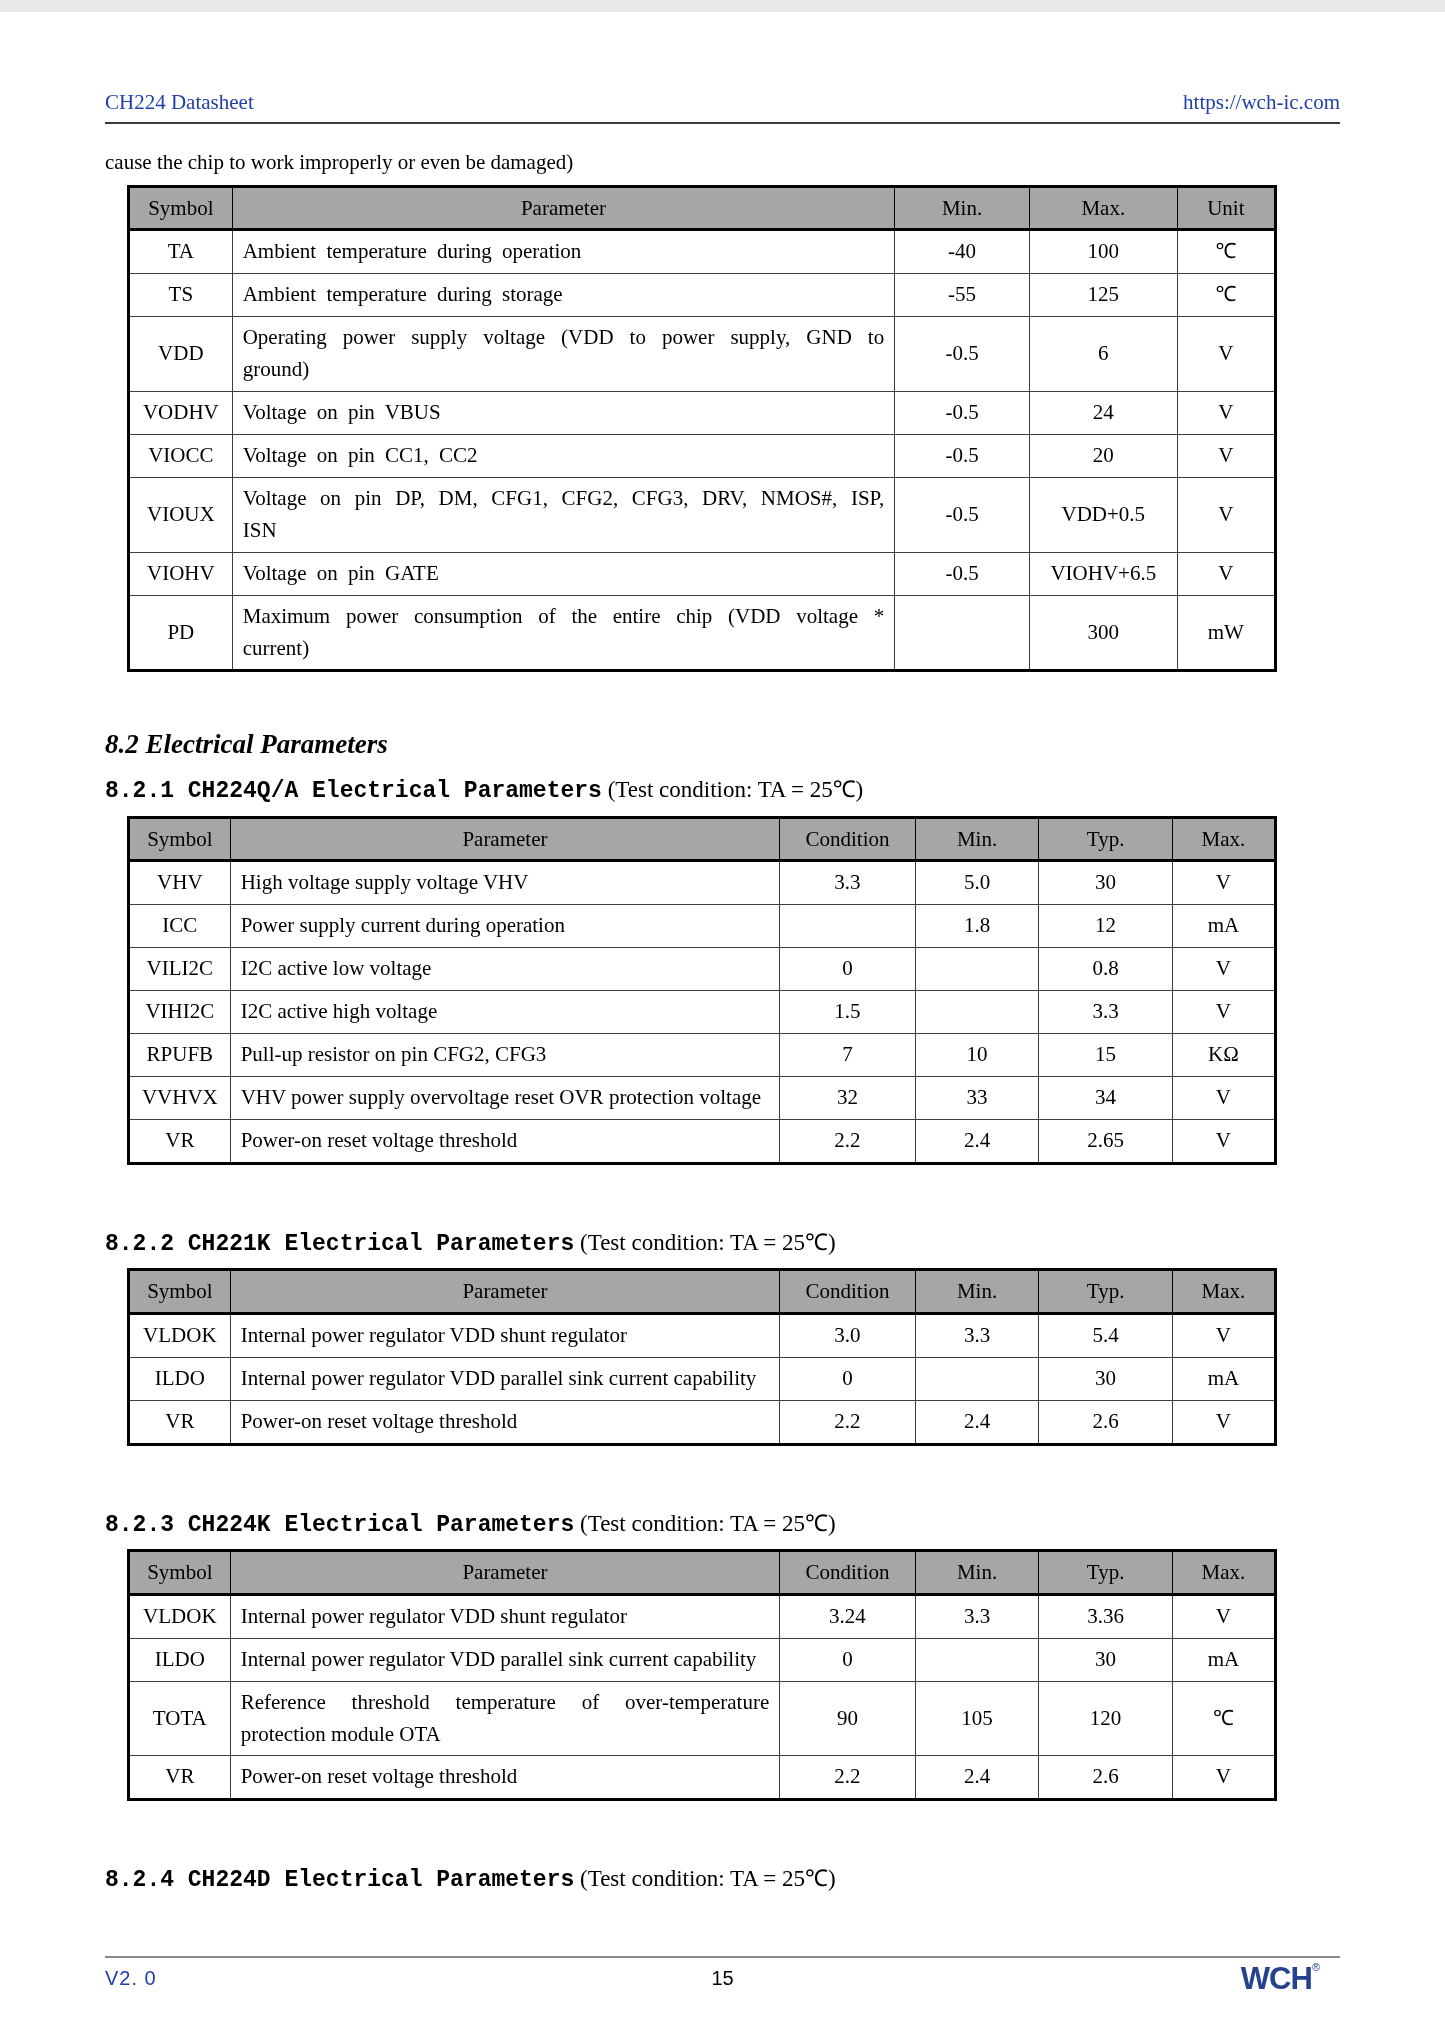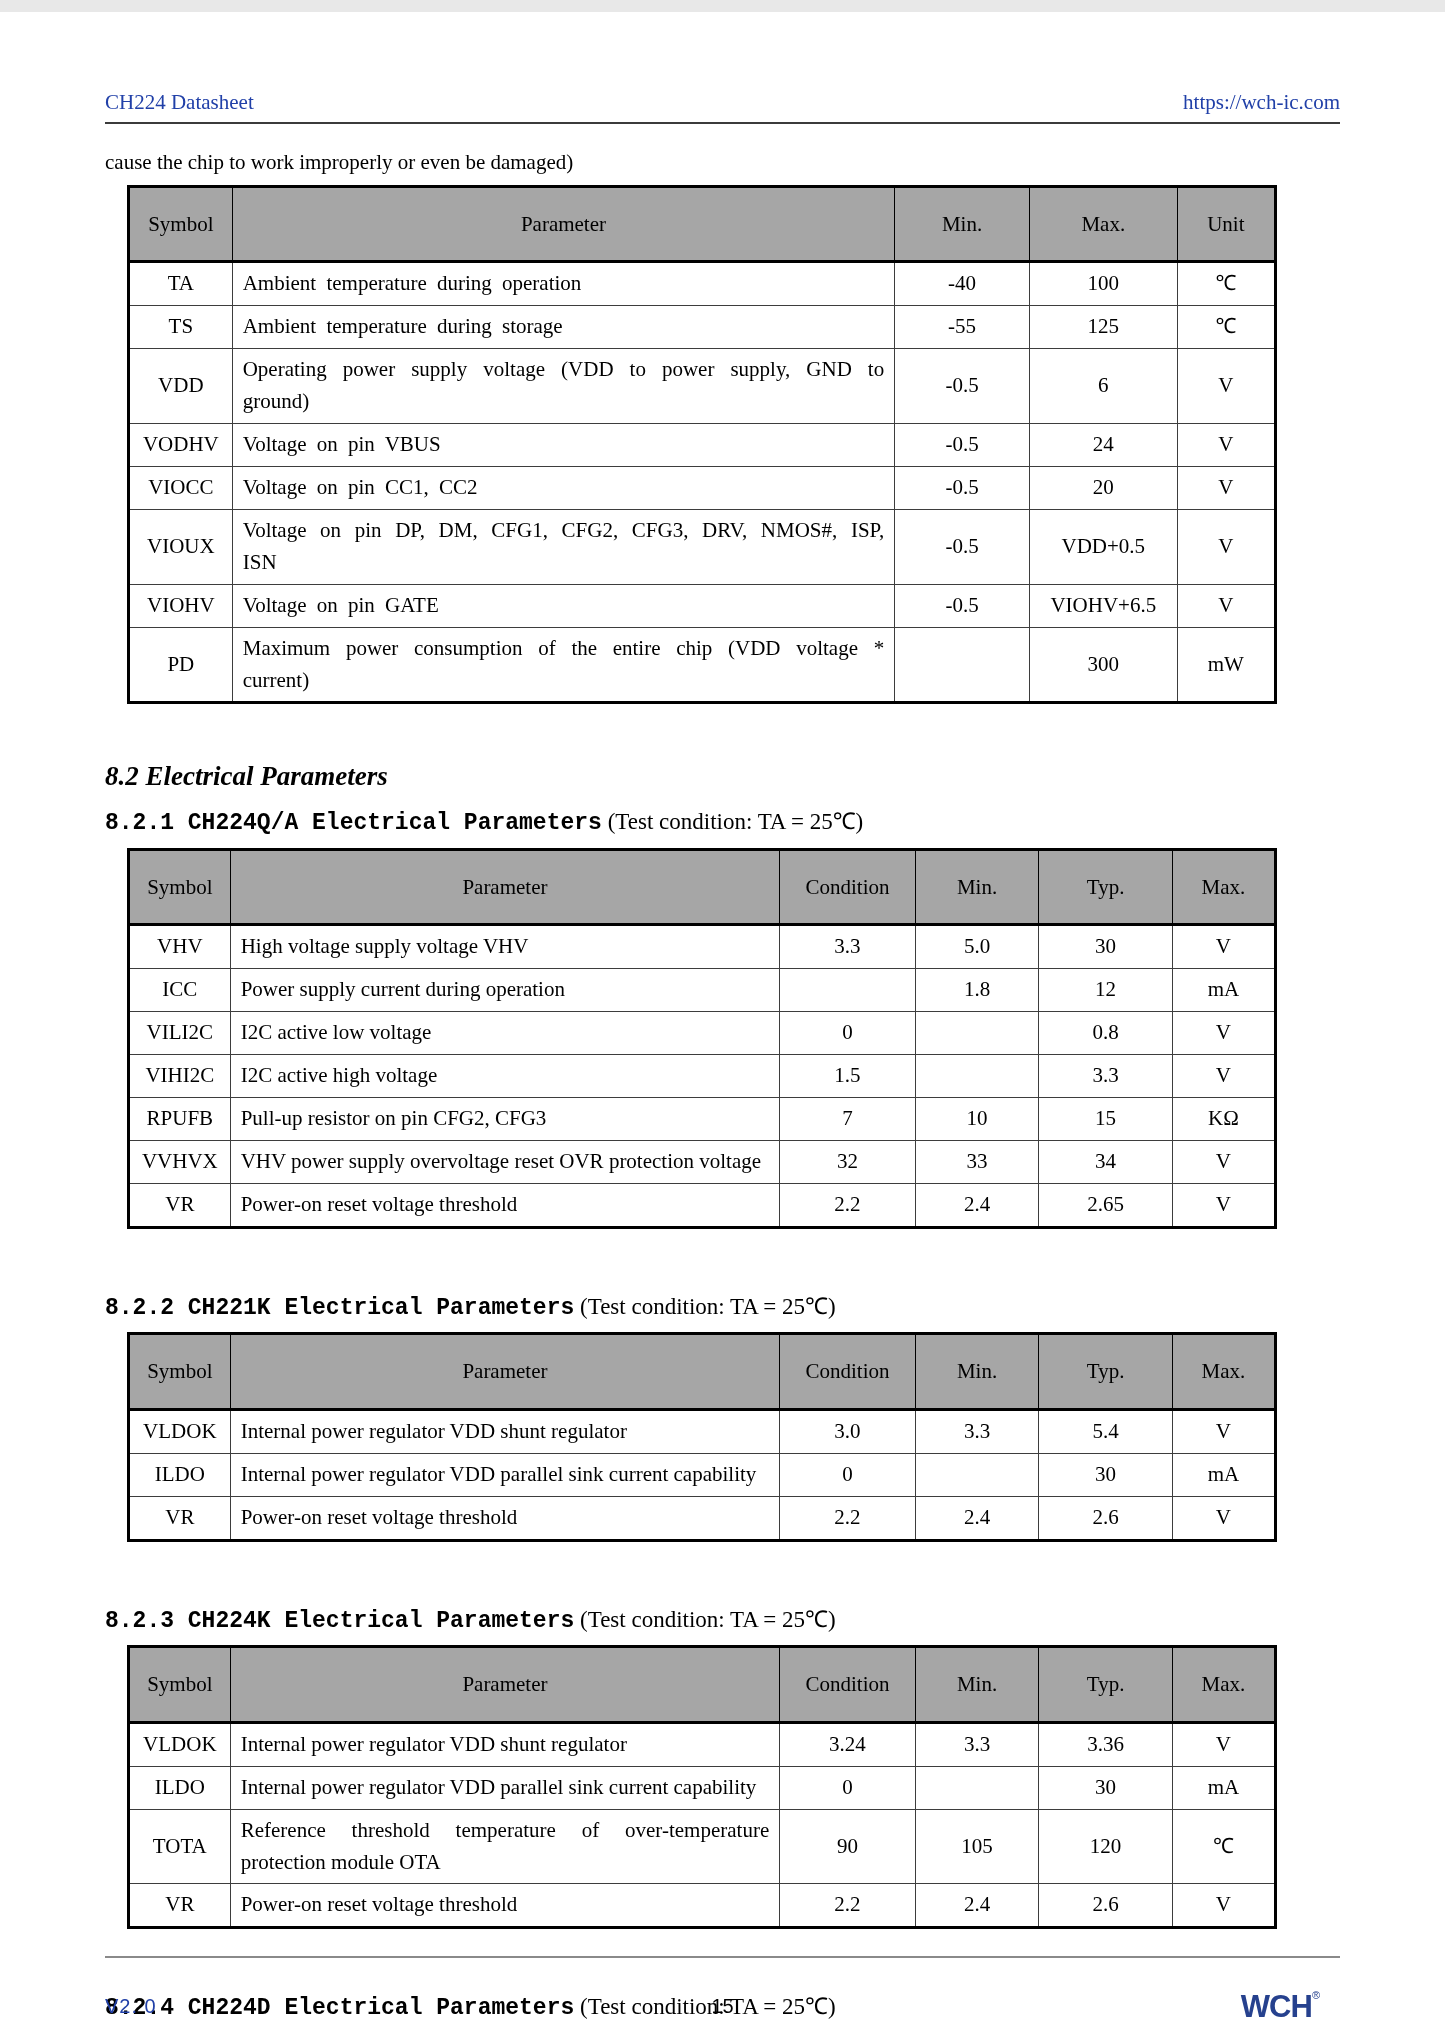--- a/index.html
+++ b/index.html
@@ -36,21 +36,21 @@
     margin-left:22px;
     border:3px solid #000;
     font-size:21px;
   }
   table.params th {
     background:var(--table-header-gray, #a6a6a6);
     font-weight:normal;
     text-align:center;
     border:1px solid #000;
     border-bottom:3px solid #000;
-    padding:21px 6px;
+    padding:5px 6px;
     line-height:1.45;
   }
   table.params td {
     border:1px solid #3d3d3d;
     padding:5px 10px;
     line-height:1.52;
     vertical-align:middle;
   }
   td.center { text-align:center; }
   td.param  { text-align:justify; padding-left:13px; padding-right:13px; }
@@ -73,21 +73,21 @@
     margin:14px 0 10px 0;
     font-size:23px; font-weight:normal; line-height:1.25;
   }
   h3.sub .b { font-weight:bold;font-family:Liberation Mono, monospace; }
   h3.sub.gap { margin-top:64px; }
 
   
   .footer {
     position:absolute; top:1944px; left:105px; right:105px;
     border-top:2px solid #8a8a8a;
-    padding-top:32px;
+    padding-top:4px;
     display:flex; align-items:center;
     font-family:"Liberation Sans", sans-serif;
     font-size:20px;
   }
   .footer .ver { color:var(--link-blue, #2140a8); letter-spacing:1px; }
   .footer .pageno {
     position:absolute; left:50%; transform:translateX(-50%);
     color:#000;
   }
   .footer .logo {

